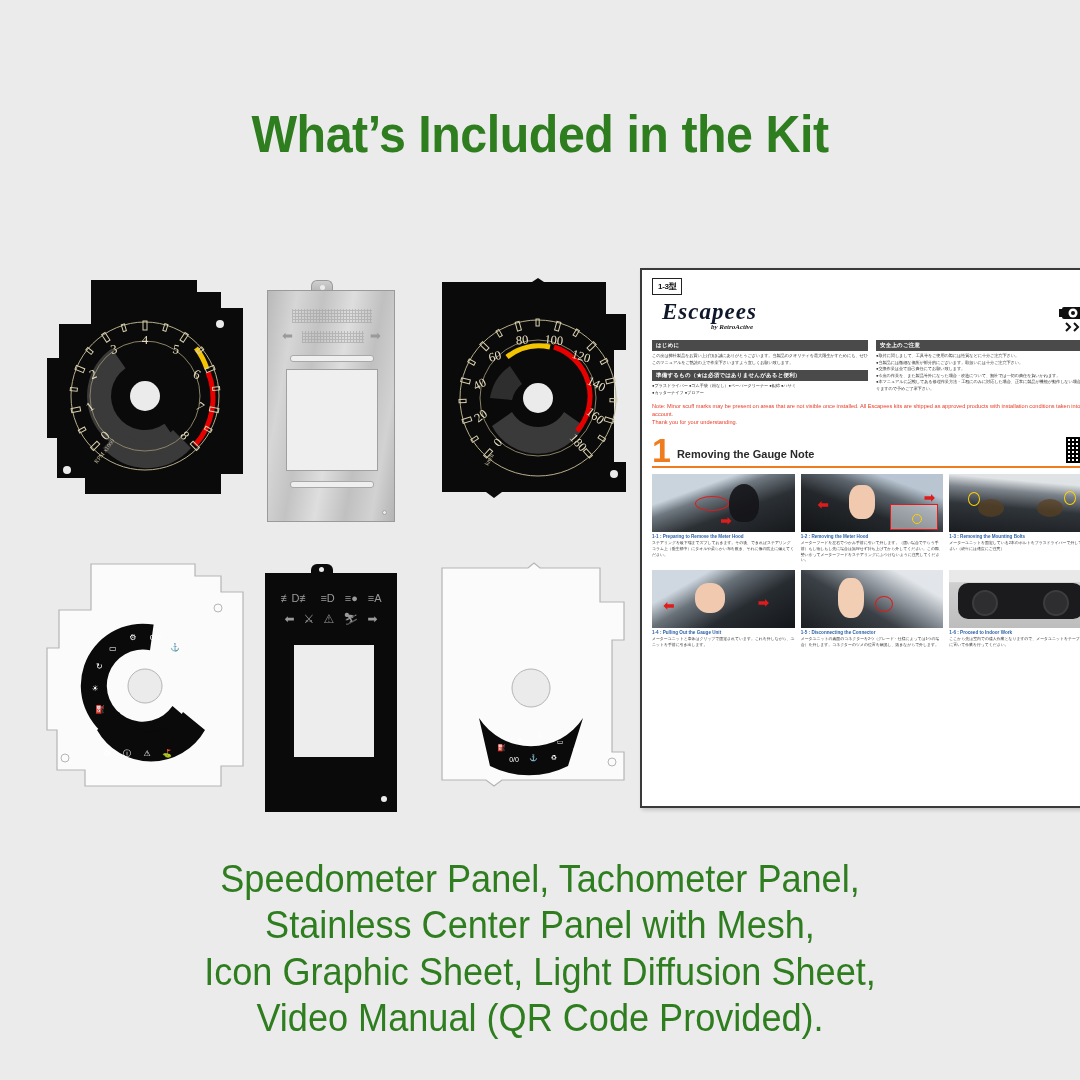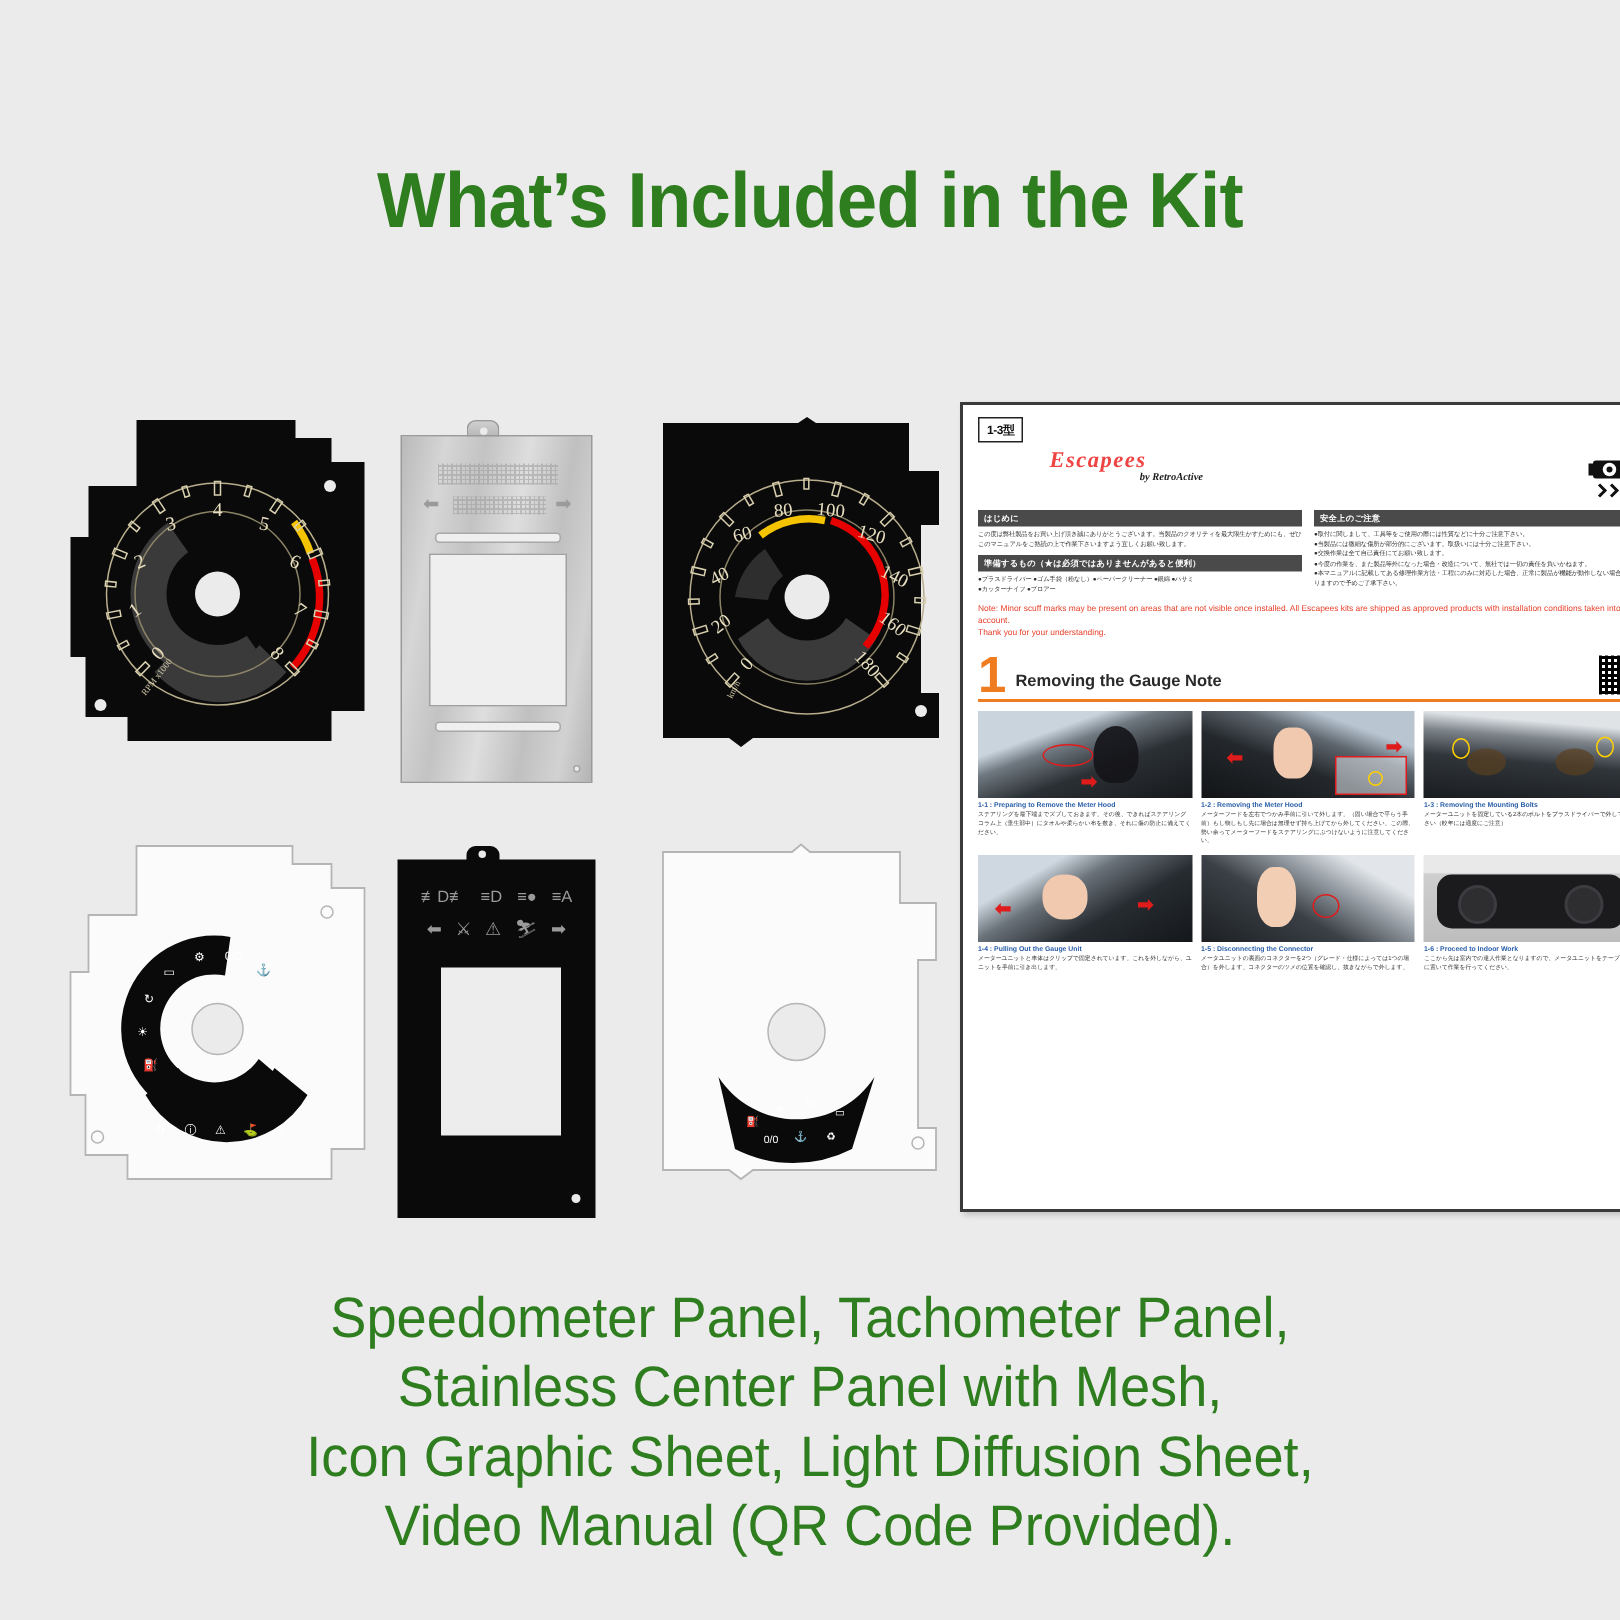--- a/index.html
+++ b/index.html
@@ -49,25 +49,25 @@
     overflow: hidden;
     font-size: 4px;
   }
   .m-inner { position: absolute; left: 10px; top: 8px; right: 22px; bottom: 6px; }
   .badge-type {
     display: inline-block; border: 1.5px solid #222; padding: 2px 5px;
     font-size: 8px; font-weight: bold; color: #111; letter-spacing: -.3px;
   }
   .logo-escapees {
     font-family: "Liberation Serif", serif; font-style: italic; font-weight: bold;
-    font-size: 15px; color: #ef4444; letter-spacing: 1px; text-align: center;
+    font-size: 23px; color: #0f172a; letter-spacing: 1px;
   }
   .logo-sub {
     font-family: "Liberation Serif", serif; font-style: italic; font-weight: bold;
-    font-size: 7px; color: #1a1a1a; text-align: right; margin-top: -2px;
+    font-size: 7px; color: #1a1a1a; text-align: center; margin-top: -2px;
   }
   .manual-title { font-size: 9.5px; color: #111; line-height: 1.45; font-weight: 500; }
   .sec-head {
     background: #4a4a4a; color: #fff; font-size: 5.5px; font-weight: bold;
     padding: 2px 4px; letter-spacing: .2px;
   }
   .jp { font-size: 4.2px; color: #333; line-height: 1.55; letter-spacing: -.1px; }
   .note-red { color: #e8402a; font-size: 5.6px; line-height: 1.42; }
   .step-num {
     font-size: 34px; font-weight: bold; color: #f07c20; line-height: .78;

